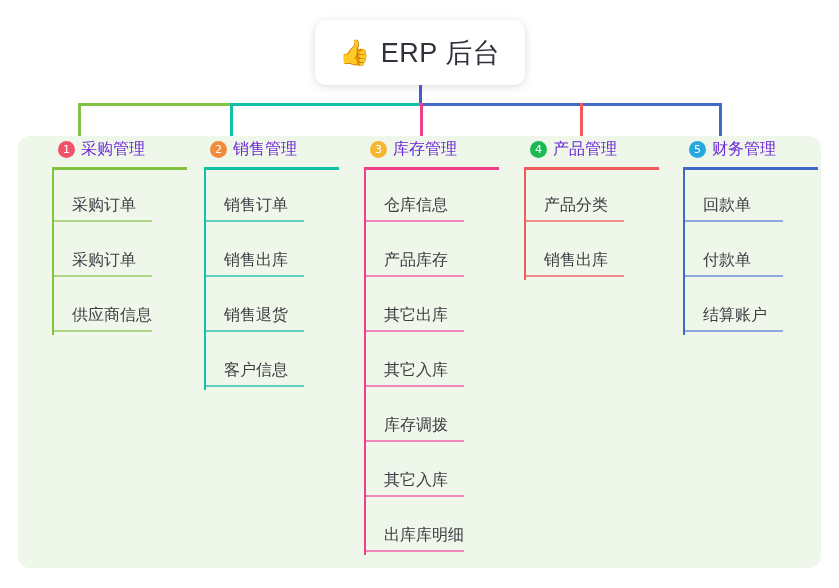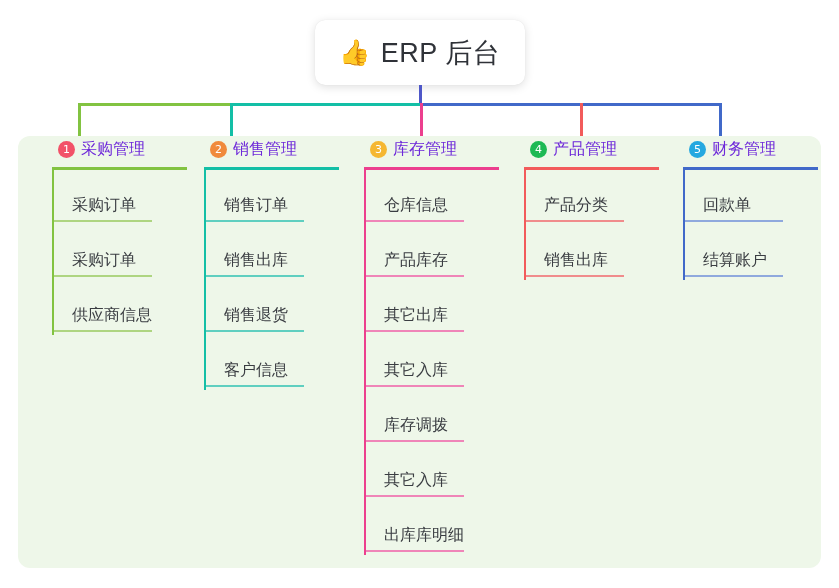--- a/index.html
+++ b/index.html
@@ -265,19 +265,23 @@
           <span class="col-title">财务管理</span>
         </div>
         <div class="col-underline" style="background: rgb(65, 105, 201);"></div>
         <div class="leaf-list">
           <div class="spine" style="background: rgb(65, 105, 201);"></div>
           <div class="leaf">
             <span class="leaf-text">回款单</span>
             <div class="leaf-rule" style="background: rgb(143, 169, 221);"></div>
           </div>
           <div class="leaf">
+            <span class="leaf-text">付款单</span>
+            <div class="leaf-rule" style="background: rgb(143, 169, 221);"></div>
+          </div>
+          <div class="leaf">
             <span class="leaf-text">结算账户</span>
             <div class="leaf-rule" style="background: rgb(143, 169, 221);"></div>
           </div>
         </div>
       </div>
     </div>
 </div>
 
 </body></html>

